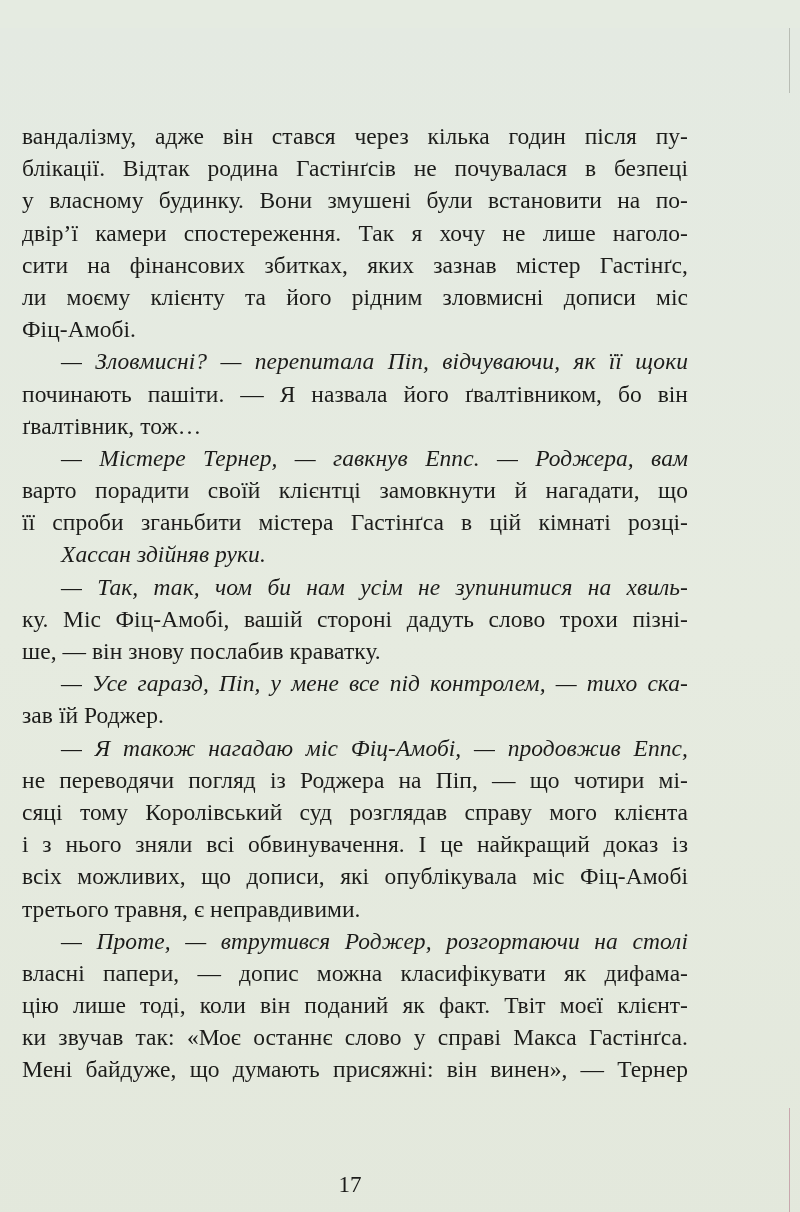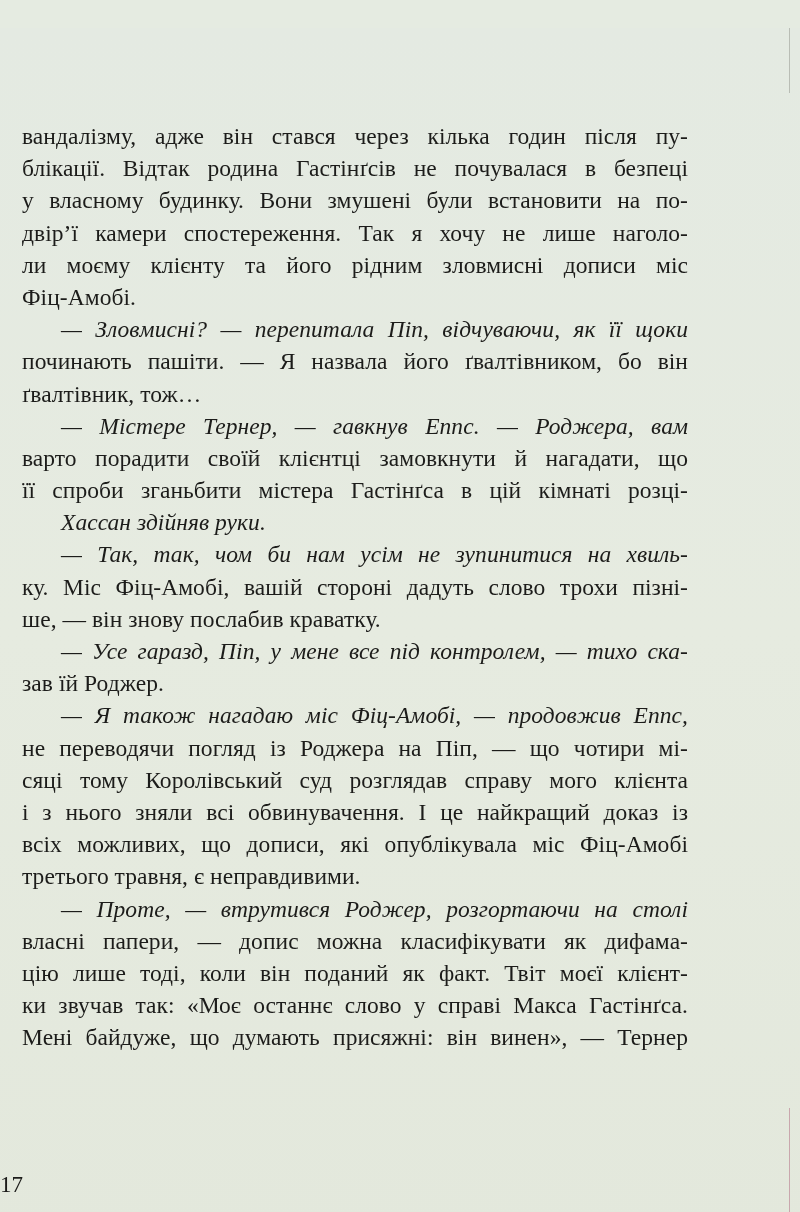--- a/index.html
+++ b/index.html
@@ -43,20 +43,21 @@
     }
     .line.indent {
       padding-left: 39px;
       font-style: italic;
     }
     .page-number {
       position: absolute;
       left: 0;
       width: 700px;
       top: 1144px;
+      text-align: center;
       font-size: 23px;
     }
     .edge-line {
       position: absolute;
       left: 789px;
       width: 1px;
       background: #c9a7ad;
     }
     .edge-line.top {
       top: 0; height: 65px;
@@ -71,20 +72,21 @@
 
 <div class="page">
   <div class="edge-line top"></div>
   <div class="edge-line bottom"></div>
 
   <div class="text-block" id="text-block">
       <span class="line">вандалізму, адже він стався через кілька годин після пу-</span>
       <span class="line">блікації. Відтак родина Гастінґсів не почувалася в безпеці</span>
       <span class="line">у власному будинку. Вони змушені були встановити на по-</span>
       <span class="line">двір’ї камери спостереження. Так я хочу не лише наголо-</span>
+      <span class="line">сити на фінансових збитках, яких зазнав містер Гастінґс,</span>
       <span class="line">ли моєму клієнту та його рідним зловмисні дописи міс</span>
       <span class="line last">Фіц-Амобі.</span>
       <span class="line indent">— Зловмисні? — перепитала Піп, відчуваючи, як її щоки</span>
       <span class="line">починають пашіти. — Я назвала його ґвалтівником, бо він</span>
       <span class="line last">ґвалтівник, тож…</span>
       <span class="line indent">— Містере Тернер, — гавкнув Еппс. — Роджера, вам</span>
       <span class="line">варто порадити своїй клієнтці замовкнути й нагадати, що</span>
       <span class="line">її спроби зганьбити містера Гастінґса в цій кімнаті розці-</span>
       <span class="line indent last">Хассан здійняв руки.</span>
       <span class="line indent">— Так, так, чом би нам усім не зупинитися на хвиль-</span>

